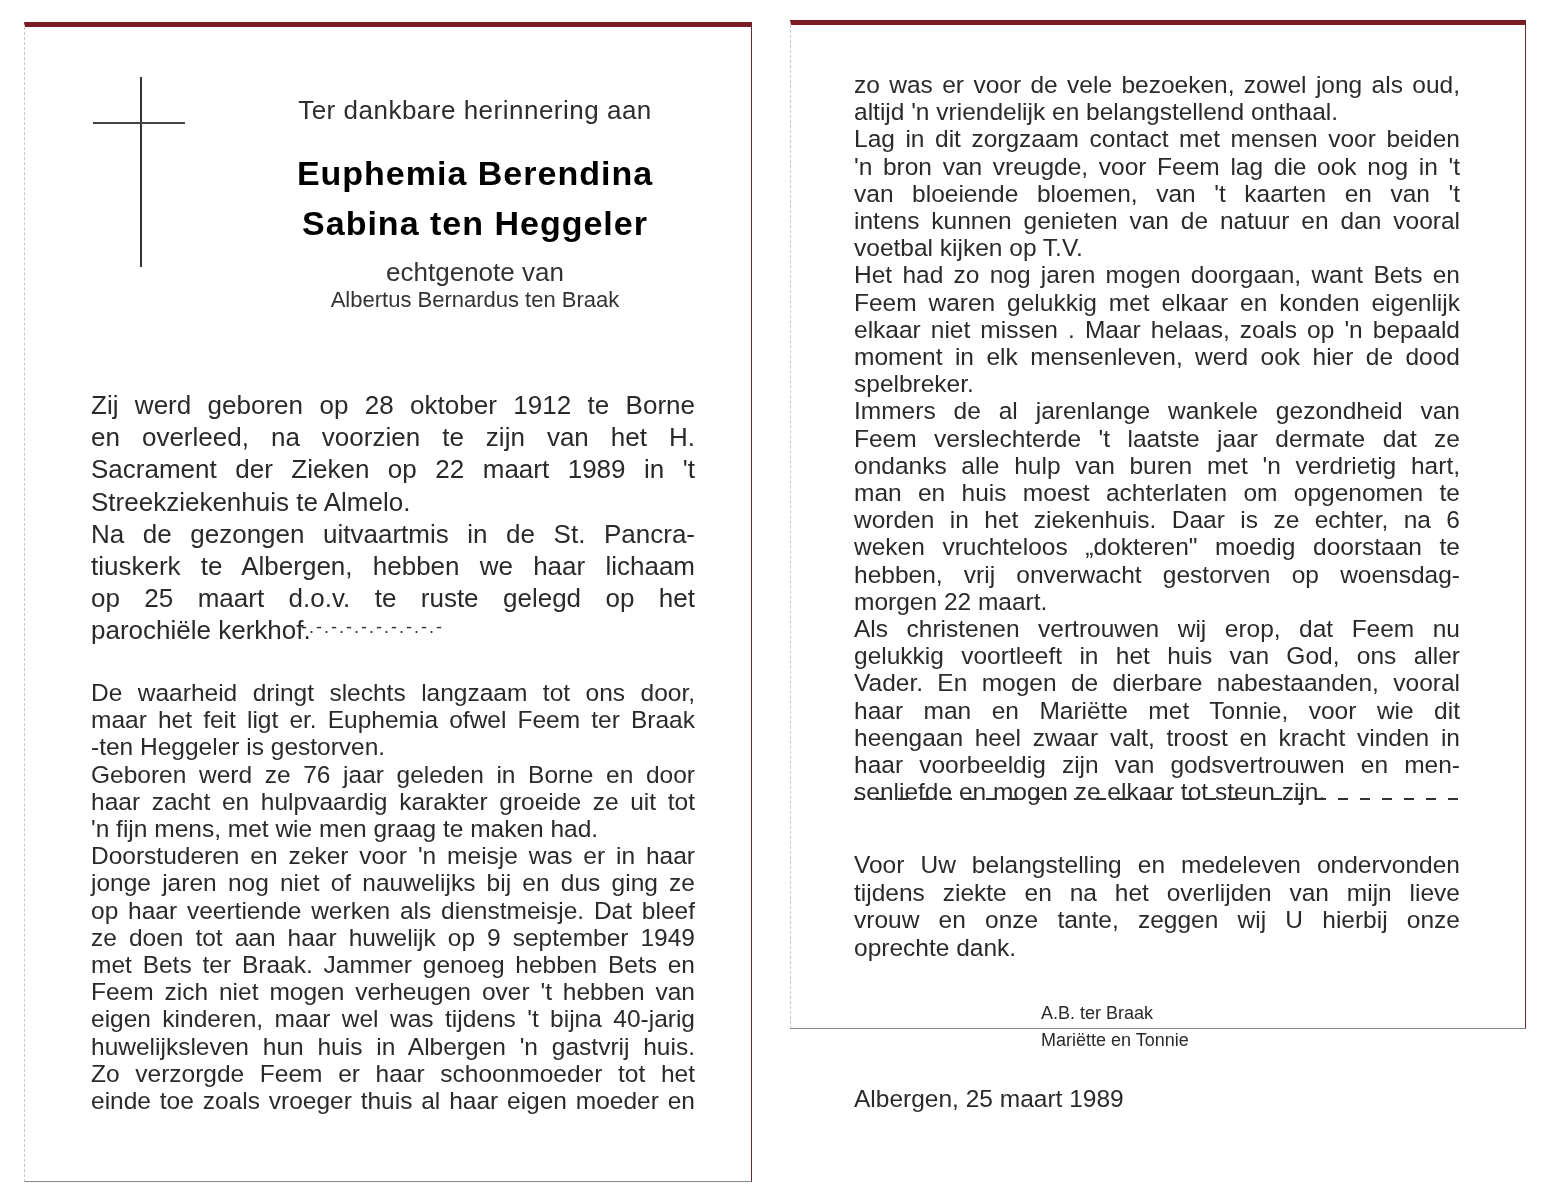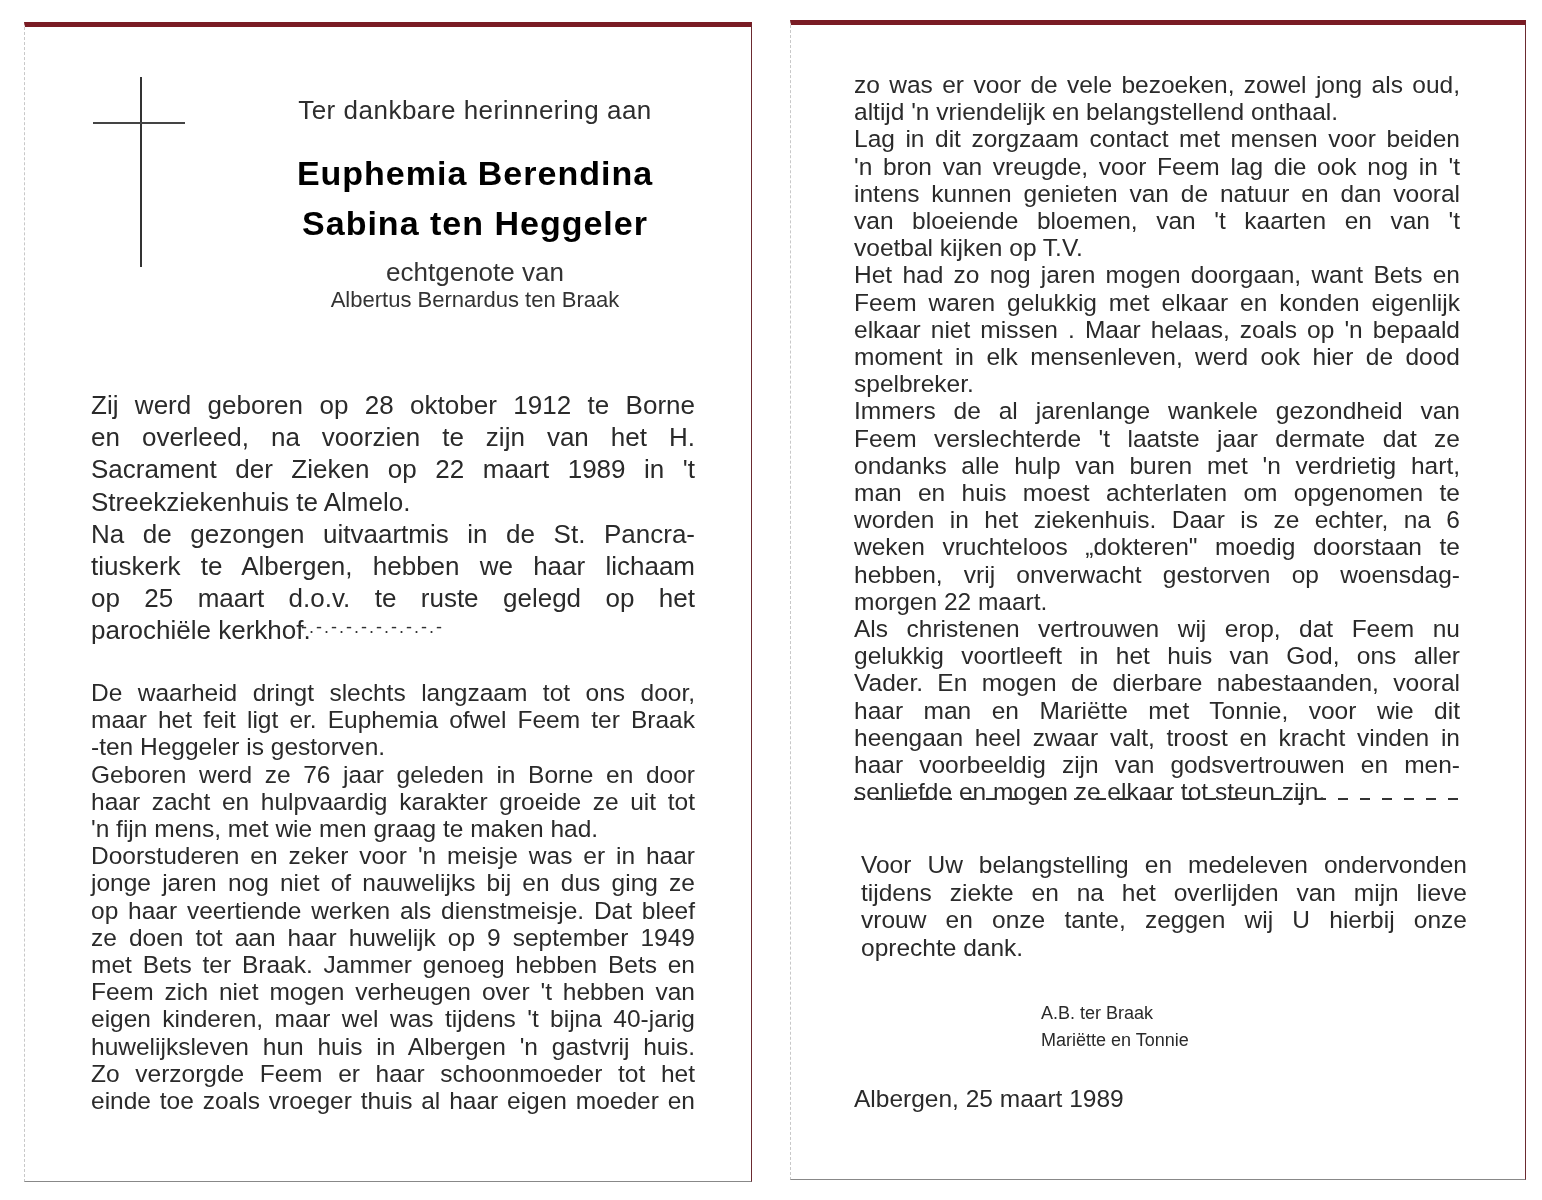--- a/index.html
+++ b/index.html
@@ -9,21 +9,21 @@
   }
   .card {
     position: absolute; background: #ffffff;
     border-top: 5px solid #7a1c24;
     border-right: 1.5px solid #6b2a30;
     border-left: 1px dashed #c8c8c8;
     border-bottom: 1.5px solid #888;
     box-sizing: border-box;
   }
   #card-left { left: 24px; top: 22px; width: 728px; height: 1160px; }
-  #card-right { left: 790px; top: 20px; width: 736px; height: 1160px; }
+  #card-right { left: 790px; top: 20px; width: 736px; height: 1009px; }
 
   .cross-v { position: absolute; left: 115px; top: 50px; width: 1.5px; height: 190px; background: #333; }
   .cross-h { position: absolute; left: 68px; top: 95px; width: 92px; height: 1.5px; background: #444; }
 
   .hdr { position: absolute; left: 200px; width: 500px; text-align: center; }
   .intro { top: 68px; font-size: 26px; letter-spacing: 0.5px; color: #2d2d2d; }
   .name { font-size: 34px; font-weight: bold; color: #000000; letter-spacing: 1px; line-height: 40px; }
   .name1 { top: 126px; }
   .name2 { top: 176px; }
   .spouse-label { top: 230px; font-size: 26px; color: #333; }
@@ -33,21 +33,21 @@
   .para div { white-space: nowrap; }
   .jl { text-align-last: justify; display: block; }
 
   #left-bio { top: 325px; margin-top: 37px; }
   .divider-small { position: absolute; left: 276px; top: 590px; font-size: 18px; letter-spacing: 2px; color: #333; }
   #left-story { top: 652px; font-size: 24.5px; line-height: 27.2px; }
 
   #right-story { left: 63px; top: 46px; width: 606px; font-size: 24.5px; line-height: 27.2px; }
   .divider-long { position: absolute; left: 63px; top: 773px; width: 606px; height: 2px;
     background: repeating-linear-gradient(to right, #333 0 10px, transparent 10px 22px); }
-  #thanks { left: 70px; top: 826px; width: 606px; font-size: 24.5px; line-height: 27.5px; }
+  #thanks { left: 63px; top: 826px; width: 606px; font-size: 24.5px; line-height: 27.5px; }
   .sign { position: absolute; left: 250px; font-size: 18px; color: #2a2a2a; text-align: center; }
   .sign1 { top: 978px; }
   .sign2 { top: 1005px; }
   .place { position: absolute; left: 63px; top: 1060px; font-size: 24.5px; color: #2a2a2a; }
 </style>
 </head>
 <body>
 
 <div class="card" id="card-left">
   <div class="cross-v"></div>
@@ -91,22 +91,22 @@
     <div class="jl">einde toe zoals vroeger thuis al haar eigen moeder en</div>
   </div>
 </div>
 
 <div class="card" id="card-right">
   <div class="para" id="right-story">
     <div class="jl">zo was er voor de vele bezoeken, zowel jong als oud,</div>
     <div>altijd 'n vriendelijk en belangstellend onthaal.</div>
     <div class="jl">Lag in dit zorgzaam contact met mensen voor beiden</div>
     <div class="jl">'n bron van vreugde, voor Feem lag die ook nog in 't</div>
+    <div class="jl">van bloeiende bloemen, van 't kaarten en van 't</div>
     <div class="jl">intens kunnen genieten van de natuur en dan vooral</div>
-    <div class="jl">van bloeiende bloemen, van 't kaarten en van 't</div>
     <div>voetbal kijken op T.V.</div>
     <div class="jl">Het had zo nog jaren mogen doorgaan, want Bets en</div>
     <div class="jl">Feem waren gelukkig met elkaar en konden eigenlijk</div>
     <div class="jl">elkaar niet missen . Maar helaas, zoals op 'n bepaald</div>
     <div class="jl">moment in elk mensenleven, werd ook hier de dood</div>
     <div>spelbreker.</div>
     <div class="jl">Immers de al jarenlange wankele gezondheid van</div>
     <div class="jl">Feem verslechterde 't laatste jaar dermate dat ze</div>
     <div class="jl">ondanks alle hulp van buren met 'n verdrietig hart,</div>
     <div class="jl">man en huis moest achterlaten om opgenomen te</div>

